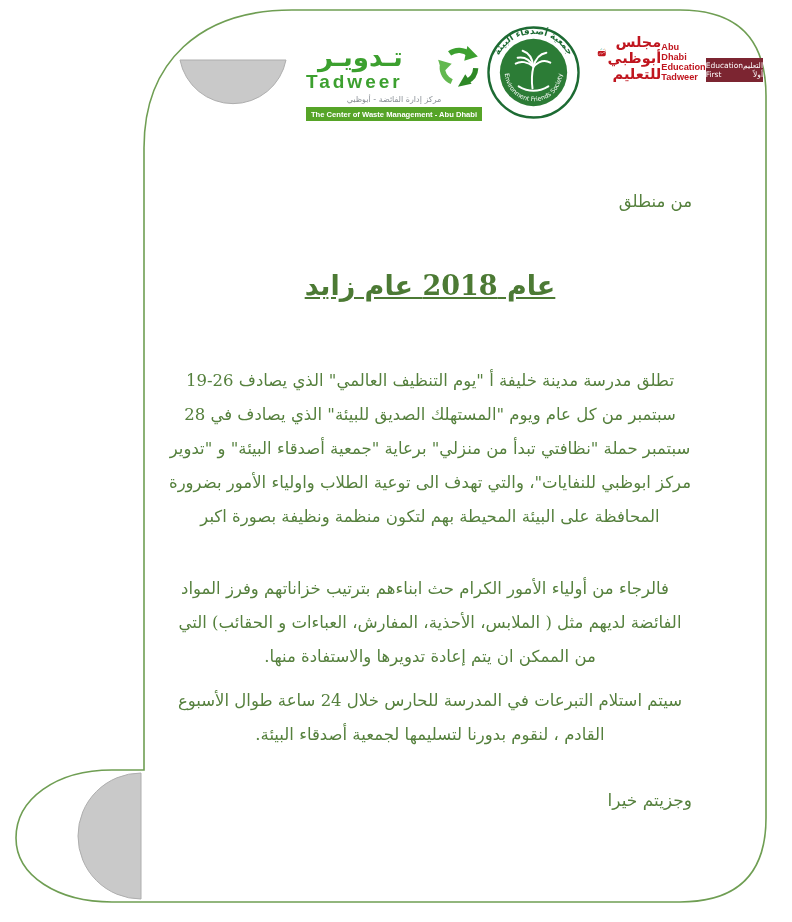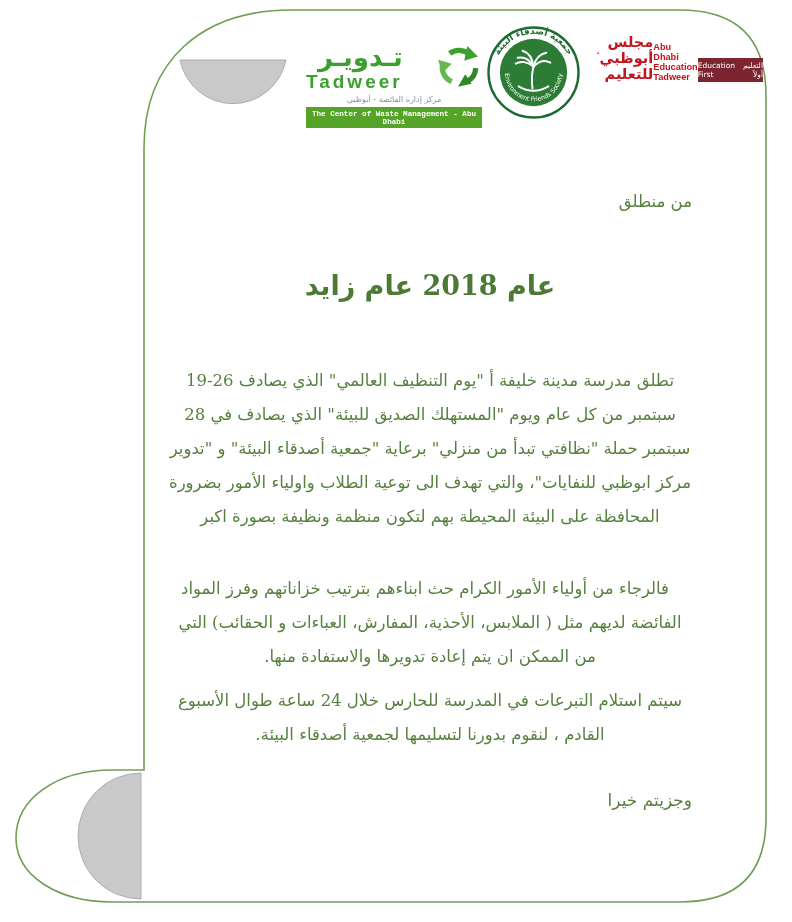--- a/index.html
+++ b/index.html
@@ -12,41 +12,41 @@
 
   
   .logo{position:absolute;}
   .logo-tadweer{left:306px;top:44px;width:176px;}
   .tw-top{display:flex;align-items:flex-start;justify-content:space-between;gap:29px;}
   .tw-ar{font-size:26px;line-height:1.05;color:#3ca02f;font-weight:bold;direction:rtl;}
   .tw-en{font-size:19px;font-weight:bold;color:#3ca02f;letter-spacing:3px;
          font-family:"Liberation Sans",sans-serif;}
   .tw-sub{font-size:8px;color:#8a9096;text-align:center;margin-top:2px;direction:rtl;}
   .tw-bar{margin-top:3px;background:#56a427;color:#fff;font-size:7.6px;font-weight:bold;
-          text-align:center;padding:2.5px 0;font-family:Liberation Mono, monospace;}
+          text-align:center;padding:2.5px 0;font-family:Liberation Sans, sans-serif;}
 
   .logo-efs{left:486px;top:25px;width:95px;height:95px;}
 
   .logo-adec{left:597px;top:24px;width:166px;display:flex;flex-direction:row;align-items:flex-end;}
   .adec-ar{font-size:14.5px;font-weight:bold;color:#c0161f;direction:rtl;margin-top:1px;}
   .adec-en{font-size:9.2px;color:#c0161f;font-weight:bold;margin-top:2px;
            font-family:"Liberation Sans",sans-serif;}
   .adec-bar{margin-top:4px;background:#7c2531;color:#fff;width:100%;display:flex;
-            justify-content:center;align-items:center;gap:8px;padding:3px 0;font-size:7.5px;}
+            justify-content:center;align-items:center;padding:3px 0;font-size:7.5px;}
   .adec-bar .ar{direction:rtl;}
 
   
   .doc-text{
     position:absolute;direction:rtl;color:#55803d;
     font-family:"DejaVu Serif","DejaVu Sans",serif;
     margin-top:32px;
   }
   .opening{top:160px;right:100px;font-size:16.5px;}
   .title{top:238px;right:100px;width:524px;text-align:center;
-         font-size:27px;font-weight:bold;color:#4c7a34;letter-spacing:0.5px;}
+         font-size:27px;font-weight:bold;color:#4c7a34;letter-spacing:0.5px;text-decoration:underline;}
   .para{right:100px;width:524px;text-align:center;font-size:16.5px;line-height:34px;}
   .para-1{top:332px;}
   .para-2{top:540px;text-indent:10px;}
   .para-3{top:652px;}
   .closing{top:758px;right:100px;font-size:17px;}
 </style>
 </head>
 <body>
 
 <svg class="scroll-svg" width="792" height="922" viewBox="0 0 792 922">

